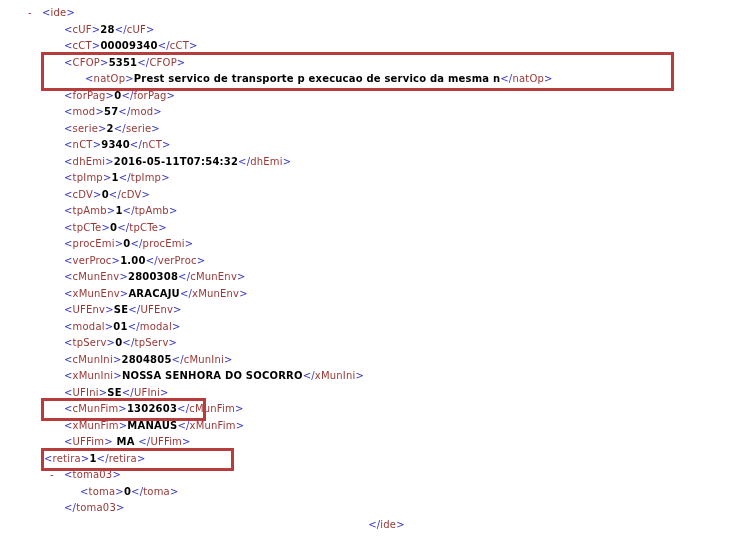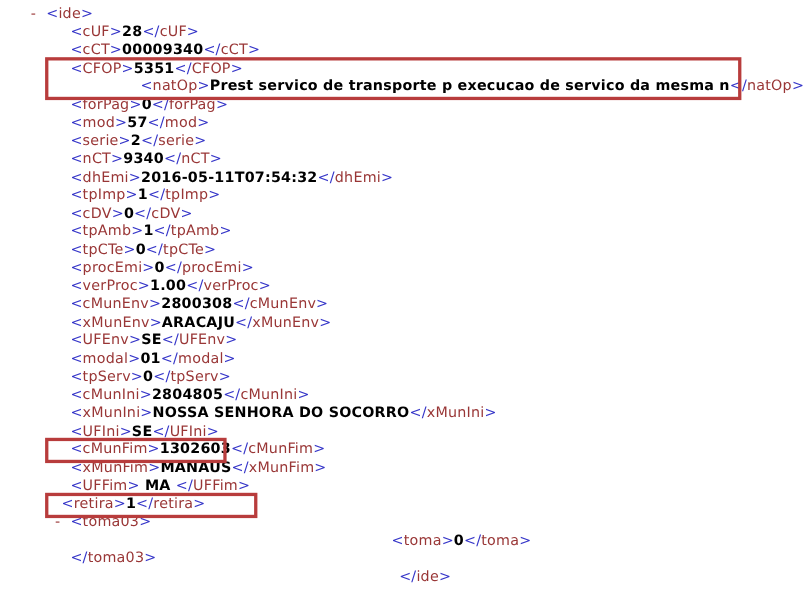--- a/index.html
+++ b/index.html
@@ -12,21 +12,21 @@
     height: 555px;
     overflow: hidden;
     font-family: "DejaVu Sans", "Liberation Sans", sans-serif;
   }
   .xml-container {
     position: relative;
     width: 731px;
     height: 555px;
     padding-top: 5px;
     box-sizing: border-box;
-    font-size: 13px;
+    font-size: 10px;
     letter-spacing: 0.2px;
     line-height: 16.5px;
     white-space: nowrap;
   }
   .xml-line {
     height: 16.5px;
     position: relative;
   }
   .line-content {
     display: inline-block;
@@ -60,21 +60,21 @@
   }
 </style>
 </head>
 <body>
 
 <div class="xml-container" style="--bracket-color: #3434c8; --tag-color: #993636; --value-color: #000000; --highlight-color: #b83c3c; background: rgb(255, 255, 255);">
     <div class="xml-line" style="padding-left: 42px;"><span class="line-content"><span class="dash">-</span><span class="br">&lt;</span><span class="tag">ide</span><span class="br">&gt;</span></span></div>
     <div class="xml-line" style="padding-left: 64px;"><span class="line-content"><span class="br">&lt;</span><span class="tag">cUF</span><span class="br">&gt;</span><span class="val">28</span><span class="br">&lt;/</span><span class="tag">cUF</span><span class="br">&gt;</span></span></div>
     <div class="xml-line" style="padding-left: 64px;"><span class="line-content"><span class="br">&lt;</span><span class="tag">cCT</span><span class="br">&gt;</span><span class="val">00009340</span><span class="br">&lt;/</span><span class="tag">cCT</span><span class="br">&gt;</span></span></div>
     <div class="xml-line" style="padding-left: 64px;"><span class="line-content"><span class="br">&lt;</span><span class="tag">CFOP</span><span class="br">&gt;</span><span class="val">5351</span><span class="br">&lt;/</span><span class="tag">CFOP</span><span class="br">&gt;</span></span></div>
-    <div class="xml-line" style="padding-left: 85px; text-align: right;"><span class="line-content"><span class="br">&lt;</span><span class="tag">natOp</span><span class="br">&gt;</span><span class="val">Prest servico de transporte p execucao de servico da mesma n</span><span class="br">&lt;/</span><span class="tag">natOp</span><span class="br">&gt;</span></span></div>
+    <div class="xml-line" style="padding-left: 85px;"><span class="line-content"><span class="br">&lt;</span><span class="tag">natOp</span><span class="br">&gt;</span><span class="val">Prest servico de transporte p execucao de servico da mesma n</span><span class="br">&lt;/</span><span class="tag">natOp</span><span class="br">&gt;</span></span></div>
     <div class="xml-line" style="padding-left: 64px;"><span class="line-content"><span class="br">&lt;</span><span class="tag">forPag</span><span class="br">&gt;</span><span class="val">0</span><span class="br">&lt;/</span><span class="tag">forPag</span><span class="br">&gt;</span></span></div>
     <div class="xml-line" style="padding-left: 64px;"><span class="line-content"><span class="br">&lt;</span><span class="tag">mod</span><span class="br">&gt;</span><span class="val">57</span><span class="br">&lt;/</span><span class="tag">mod</span><span class="br">&gt;</span></span></div>
     <div class="xml-line" style="padding-left: 64px;"><span class="line-content"><span class="br">&lt;</span><span class="tag">serie</span><span class="br">&gt;</span><span class="val">2</span><span class="br">&lt;/</span><span class="tag">serie</span><span class="br">&gt;</span></span></div>
     <div class="xml-line" style="padding-left: 64px;"><span class="line-content"><span class="br">&lt;</span><span class="tag">nCT</span><span class="br">&gt;</span><span class="val">9340</span><span class="br">&lt;/</span><span class="tag">nCT</span><span class="br">&gt;</span></span></div>
     <div class="xml-line" style="padding-left: 64px;"><span class="line-content"><span class="br">&lt;</span><span class="tag">dhEmi</span><span class="br">&gt;</span><span class="val">2016-05-11T07:54:32</span><span class="br">&lt;/</span><span class="tag">dhEmi</span><span class="br">&gt;</span></span></div>
     <div class="xml-line" style="padding-left: 64px;"><span class="line-content"><span class="br">&lt;</span><span class="tag">tpImp</span><span class="br">&gt;</span><span class="val">1</span><span class="br">&lt;/</span><span class="tag">tpImp</span><span class="br">&gt;</span></span></div>
     <div class="xml-line" style="padding-left: 64px;"><span class="line-content"><span class="br">&lt;</span><span class="tag">cDV</span><span class="br">&gt;</span><span class="val">0</span><span class="br">&lt;/</span><span class="tag">cDV</span><span class="br">&gt;</span></span></div>
     <div class="xml-line" style="padding-left: 64px;"><span class="line-content"><span class="br">&lt;</span><span class="tag">tpAmb</span><span class="br">&gt;</span><span class="val">1</span><span class="br">&lt;/</span><span class="tag">tpAmb</span><span class="br">&gt;</span></span></div>
     <div class="xml-line" style="padding-left: 64px;"><span class="line-content"><span class="br">&lt;</span><span class="tag">tpCTe</span><span class="br">&gt;</span><span class="val">0</span><span class="br">&lt;/</span><span class="tag">tpCTe</span><span class="br">&gt;</span></span></div>
     <div class="xml-line" style="padding-left: 64px;"><span class="line-content"><span class="br">&lt;</span><span class="tag">procEmi</span><span class="br">&gt;</span><span class="val">0</span><span class="br">&lt;/</span><span class="tag">procEmi</span><span class="br">&gt;</span></span></div>
@@ -83,21 +83,21 @@
     <div class="xml-line" style="padding-left: 64px;"><span class="line-content"><span class="br">&lt;</span><span class="tag">xMunEnv</span><span class="br">&gt;</span><span class="val">ARACAJU</span><span class="br">&lt;/</span><span class="tag">xMunEnv</span><span class="br">&gt;</span></span></div>
     <div class="xml-line" style="padding-left: 64px;"><span class="line-content"><span class="br">&lt;</span><span class="tag">UFEnv</span><span class="br">&gt;</span><span class="val">SE</span><span class="br">&lt;/</span><span class="tag">UFEnv</span><span class="br">&gt;</span></span></div>
     <div class="xml-line" style="padding-left: 64px;"><span class="line-content"><span class="br">&lt;</span><span class="tag">modal</span><span class="br">&gt;</span><span class="val">01</span><span class="br">&lt;/</span><span class="tag">modal</span><span class="br">&gt;</span></span></div>
     <div class="xml-line" style="padding-left: 64px;"><span class="line-content"><span class="br">&lt;</span><span class="tag">tpServ</span><span class="br">&gt;</span><span class="val">0</span><span class="br">&lt;/</span><span class="tag">tpServ</span><span class="br">&gt;</span></span></div>
     <div class="xml-line" style="padding-left: 64px;"><span class="line-content"><span class="br">&lt;</span><span class="tag">cMunIni</span><span class="br">&gt;</span><span class="val">2804805</span><span class="br">&lt;/</span><span class="tag">cMunIni</span><span class="br">&gt;</span></span></div>
     <div class="xml-line" style="padding-left: 64px;"><span class="line-content"><span class="br">&lt;</span><span class="tag">xMunIni</span><span class="br">&gt;</span><span class="val">NOSSA SENHORA DO SOCORRO</span><span class="br">&lt;/</span><span class="tag">xMunIni</span><span class="br">&gt;</span></span></div>
     <div class="xml-line" style="padding-left: 64px;"><span class="line-content"><span class="br">&lt;</span><span class="tag">UFIni</span><span class="br">&gt;</span><span class="val">SE</span><span class="br">&lt;/</span><span class="tag">UFIni</span><span class="br">&gt;</span></span></div>
     <div class="xml-line" style="padding-left: 64px;"><span class="line-content"><span class="br">&lt;</span><span class="tag">cMunFim</span><span class="br">&gt;</span><span class="val">1302603</span><span class="br">&lt;/</span><span class="tag">cMunFim</span><span class="br">&gt;</span></span></div>
     <div class="xml-line" style="padding-left: 64px;"><span class="line-content"><span class="br">&lt;</span><span class="tag">xMunFim</span><span class="br">&gt;</span><span class="val">MANAUS</span><span class="br">&lt;/</span><span class="tag">xMunFim</span><span class="br">&gt;</span></span></div>
     <div class="xml-line" style="padding-left: 64px;"><span class="line-content"><span class="br">&lt;</span><span class="tag">UFFim</span><span class="br">&gt;</span><span class="val"> MA </span><span class="br">&lt;/</span><span class="tag">UFFim</span><span class="br">&gt;</span></span></div>
-    <div class="xml-line" style="padding-left: 56px;"><span class="line-content"><span class="br">&lt;</span><span class="tag">retira</span><span class="br">&gt;</span><span class="val">1</span><span class="br">&lt;/</span><span class="tag">retira</span><span class="br">&gt;</span></span></div>
+    <div class="xml-line" style="padding-left: 44px;"><span class="line-content"><span class="br">&lt;</span><span class="tag">retira</span><span class="br">&gt;</span><span class="val">1</span><span class="br">&lt;/</span><span class="tag">retira</span><span class="br">&gt;</span></span></div>
     <div class="xml-line" style="padding-left: 64px;"><span class="line-content"><span class="dash">-</span><span class="br">&lt;</span><span class="tag">toma03</span><span class="br">&gt;</span></span></div>
-    <div class="xml-line" style="padding-left: 108px; text-align: center;"><span class="line-content"><span class="br">&lt;</span><span class="tag">toma</span><span class="br">&gt;</span><span class="val">0</span><span class="br">&lt;/</span><span class="tag">toma</span><span class="br">&gt;</span></span></div>
+    <div class="xml-line" style="padding-left: 80px;"><span class="line-content"><span class="br">&lt;</span><span class="tag">toma</span><span class="br">&gt;</span><span class="val">0</span><span class="br">&lt;/</span><span class="tag">toma</span><span class="br">&gt;</span></span></div>
     <div class="xml-line" style="padding-left: 64px;"><span class="line-content"><span class="br">&lt;/</span><span class="tag">toma03</span><span class="br">&gt;</span></span></div>
     <div class="xml-line" style="padding-left: 42px; text-align: center;"><span class="line-content"><span class="br">&lt;/</span><span class="tag">ide</span><span class="br">&gt;</span></span></div>
     <div class="highlight-box" style="left: 41px; top: 52px; width: 633px; height: 39px;"></div>
     <div class="highlight-box" style="left: 41px; top: 398px; width: 165px; height: 23px;"></div>
     <div class="highlight-box" style="left: 41px; top: 448px; width: 193px; height: 23px;"></div>
   </div>
 
 </body></html>

